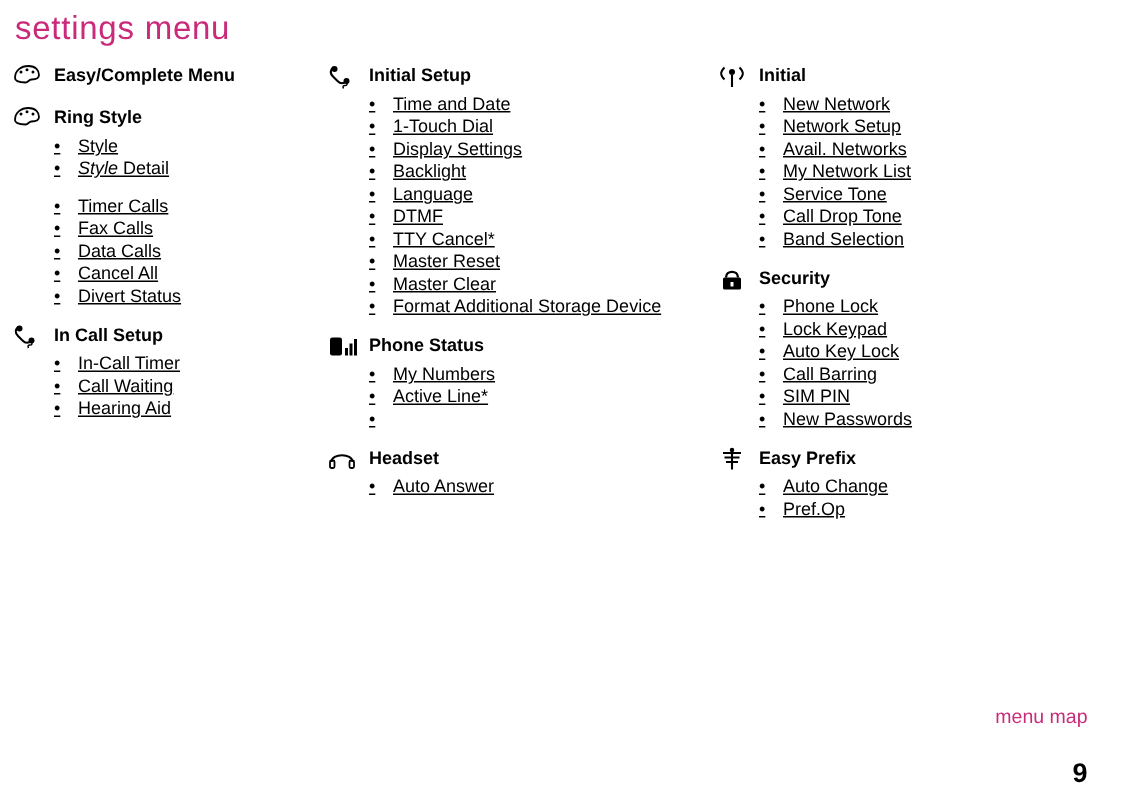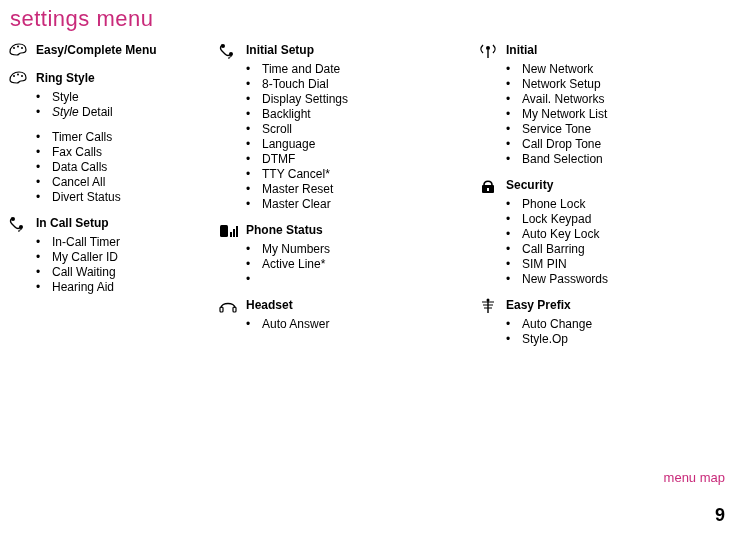--- a/index.html
+++ b/index.html
@@ -57,20 +57,21 @@
     font-weight: bold;
     font-size: 12px;
     line-height: 16px;
   }
   .items {
     margin: 2px 0 0 0;
     padding: 0 0 0 0;
     list-style: none;
     font-size: 12px;
     line-height: 15px;
+    text-decoration: underline;
   }
   .items li {
     display: flex;
     gap: 8px;
   }
   .items li::before {
     content: "•";
     width: 8px;
     flex: 0 0 8px;
   }
@@ -163,23 +164,20 @@
               </svg>
             </span>
             <span class="sec-title">In Call Setup</span>
           </div>
           <div class="sec-body">
             <ul class="items">
               <li>
                 <span>In-Call Timer</span>
               </li>
               <li>
-                <span>My Caller ID</span>
-              </li>
-              <li>
                 <span>Call Waiting</span>
               </li>
               <li>
                 <span>Hearing Aid</span>
               </li>
             </ul>
           </div>
         </div>
       </div>
     <div class="col col2">
@@ -191,45 +189,45 @@
               </svg>
             </span>
             <span class="sec-title">Initial Setup</span>
           </div>
           <div class="sec-body">
             <ul class="items">
               <li>
                 <span>Time and Date</span>
               </li>
               <li>
-                <span>8-Touch Dial</span>
+                <span>1-Touch Dial</span>
               </li>
               <li>
                 <span>Display Settings</span>
               </li>
               <li>
                 <span>Backlight</span>
               </li>
               <li>
-                <span>Scroll</span>
-              </li>
-              <li>
                 <span>Language</span>
               </li>
               <li>
                 <span>DTMF</span>
               </li>
               <li>
                 <span>TTY Cancel*</span>
               </li>
               <li>
                 <span>Master Reset</span>
               </li>
               <li>
                 <span>Master Clear</span>
+              </li>
+              <li>
+                <span>Format Additional Storage Device</span>
               </li>
             </ul>
           </div>
         </div>
         <div class="section">
           <div class="sec-head">
             <span class="icon">
               <svg width="20" height="18" viewBox="0 0 20 18">
                 <use href="#phone-bars-icon"></use>
               </svg>
@@ -344,21 +342,21 @@
               </svg>
             </span>
             <span class="sec-title">Easy Prefix</span>
           </div>
           <div class="sec-body">
             <ul class="items">
               <li>
                 <span>Auto Change</span>
               </li>
               <li>
-                <span>Style.Op</span>
+                <span>Pref.Op</span>
               </li>
             </ul>
           </div>
         </div>
       </div>
   </div>
   <div class="footer">
     <span class="footer-text">menu map</span>
     <span class="footer-num">9</span>
   </div>

